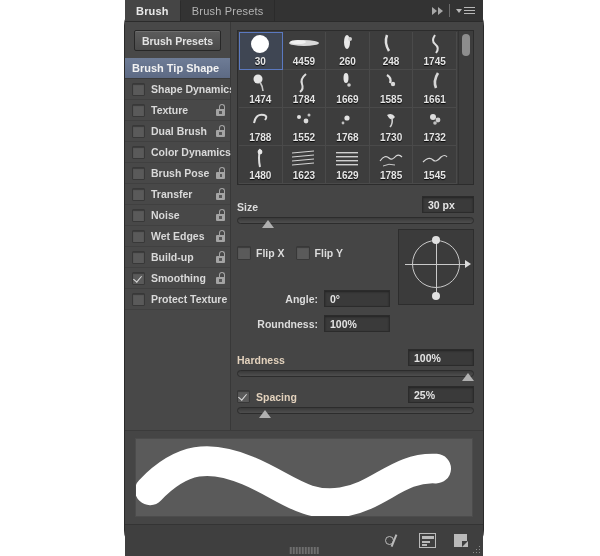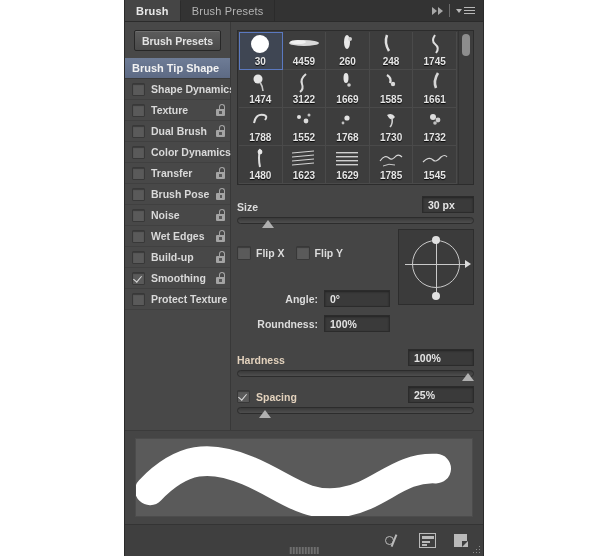--- a/index.html
+++ b/index.html
@@ -6,21 +6,21 @@
   body{
     width:600px;height:556px;background:#ffffff;overflow:hidden;
     font-family:"Liberation Sans", sans-serif;
     -webkit-font-smoothing:antialiased;
   }
   .panel{
     position:absolute;left:124px;top:0;width:360px;height:556px;
     background:#454545;
     border-left:1px solid #2a2a2a;border-right:1px solid #2a2a2a;
     box-sizing:border-box;
-    display:flex;flex-direction:column;
+    display:flex;flex-direction:column;border-radius:26px;
   }
 
   
   .tabbar{
     position:relative;height:21px;background:#333333;
     border-bottom:1px solid #2b2b2b;flex:none;
     display:flex;align-items:stretch;
   }
   .tab{
     padding:0 11px;display:flex;align-items:center;
@@ -287,30 +287,30 @@
           <span class="cbx"></span>
           <span class="lbl">Color Dynamics</span>
           <span class="lock">
               <span class="sh"></span>
               <span class="bod"></span>
             </span>
         </div>
 
         <div class="opt">
           <span class="cbx"></span>
+          <span class="lbl">Brush Pose</span>
+          <span class="lock">
+              <span class="sh"></span>
+              <span class="bod"></span>
+            </span>
+        </div>
+
+        <div class="opt">
+          <span class="cbx"></span>
           <span class="lbl">Transfer</span>
-          <span class="lock">
-              <span class="sh"></span>
-              <span class="bod"></span>
-            </span>
-        </div>
-
-        <div class="opt">
-          <span class="cbx"></span>
-          <span class="lbl">Brush Pose</span>
           <span class="lock">
               <span class="sh"></span>
               <span class="bod"></span>
             </span>
         </div>
 
         <div class="opt">
           <span class="cbx"></span>
           <span class="lbl">Noise</span>
           <span class="lock">
@@ -413,21 +413,21 @@
                 </svg>
               </span>
               <span class="num">1474</span>
             </div>
             <div class="cell">
               <span class="thumb">
                 <svg width="40" height="22" viewBox="0 0 40 22">
                   <path d="M22,3 q-6,5 -4,10 q2,5 -2,8" stroke="#dcdcdc" stroke-width="2" fill="none"></path>
                 </svg>
               </span>
-              <span class="num">3122</span>
+              <span class="num">1784</span>
             </div>
             <div class="cell">
               <span class="thumb">
                 <svg width="40" height="22" viewBox="0 0 40 22">
                   <ellipse cx="19" cy="7" rx="2.5" ry="5" fill="#e4e4e4"></ellipse>
                   <circle cx="22" cy="14" r="1.8" fill="#cccccc"></circle>
                 </svg>
               </span>
               <span class="num">1669</span>
             </div>

